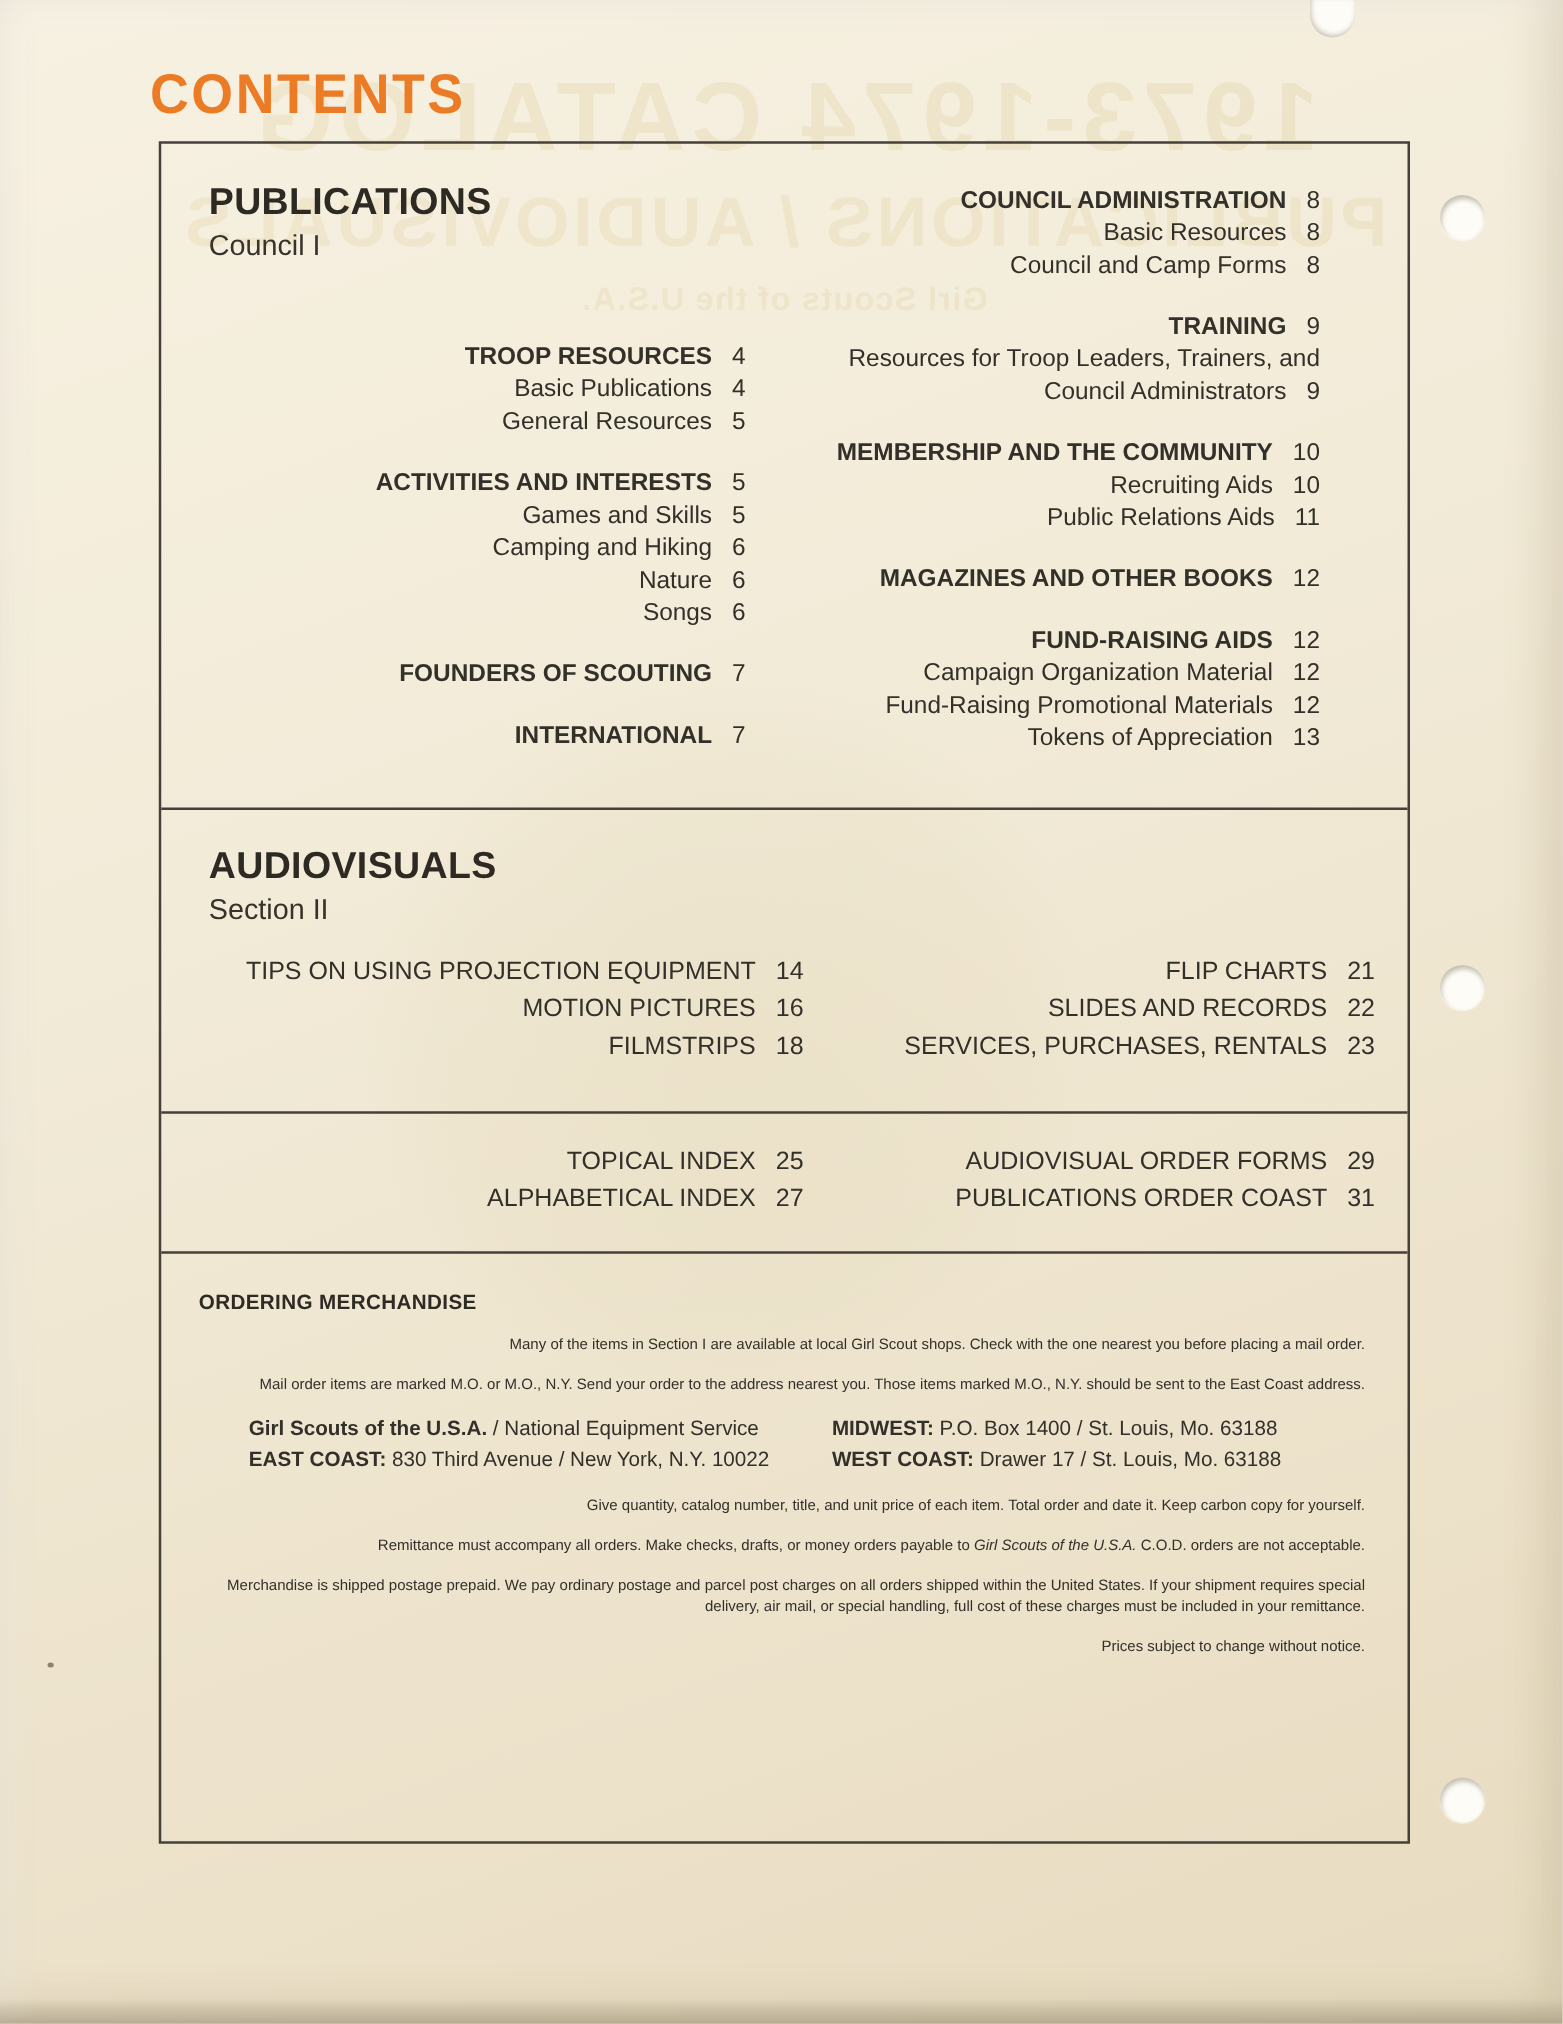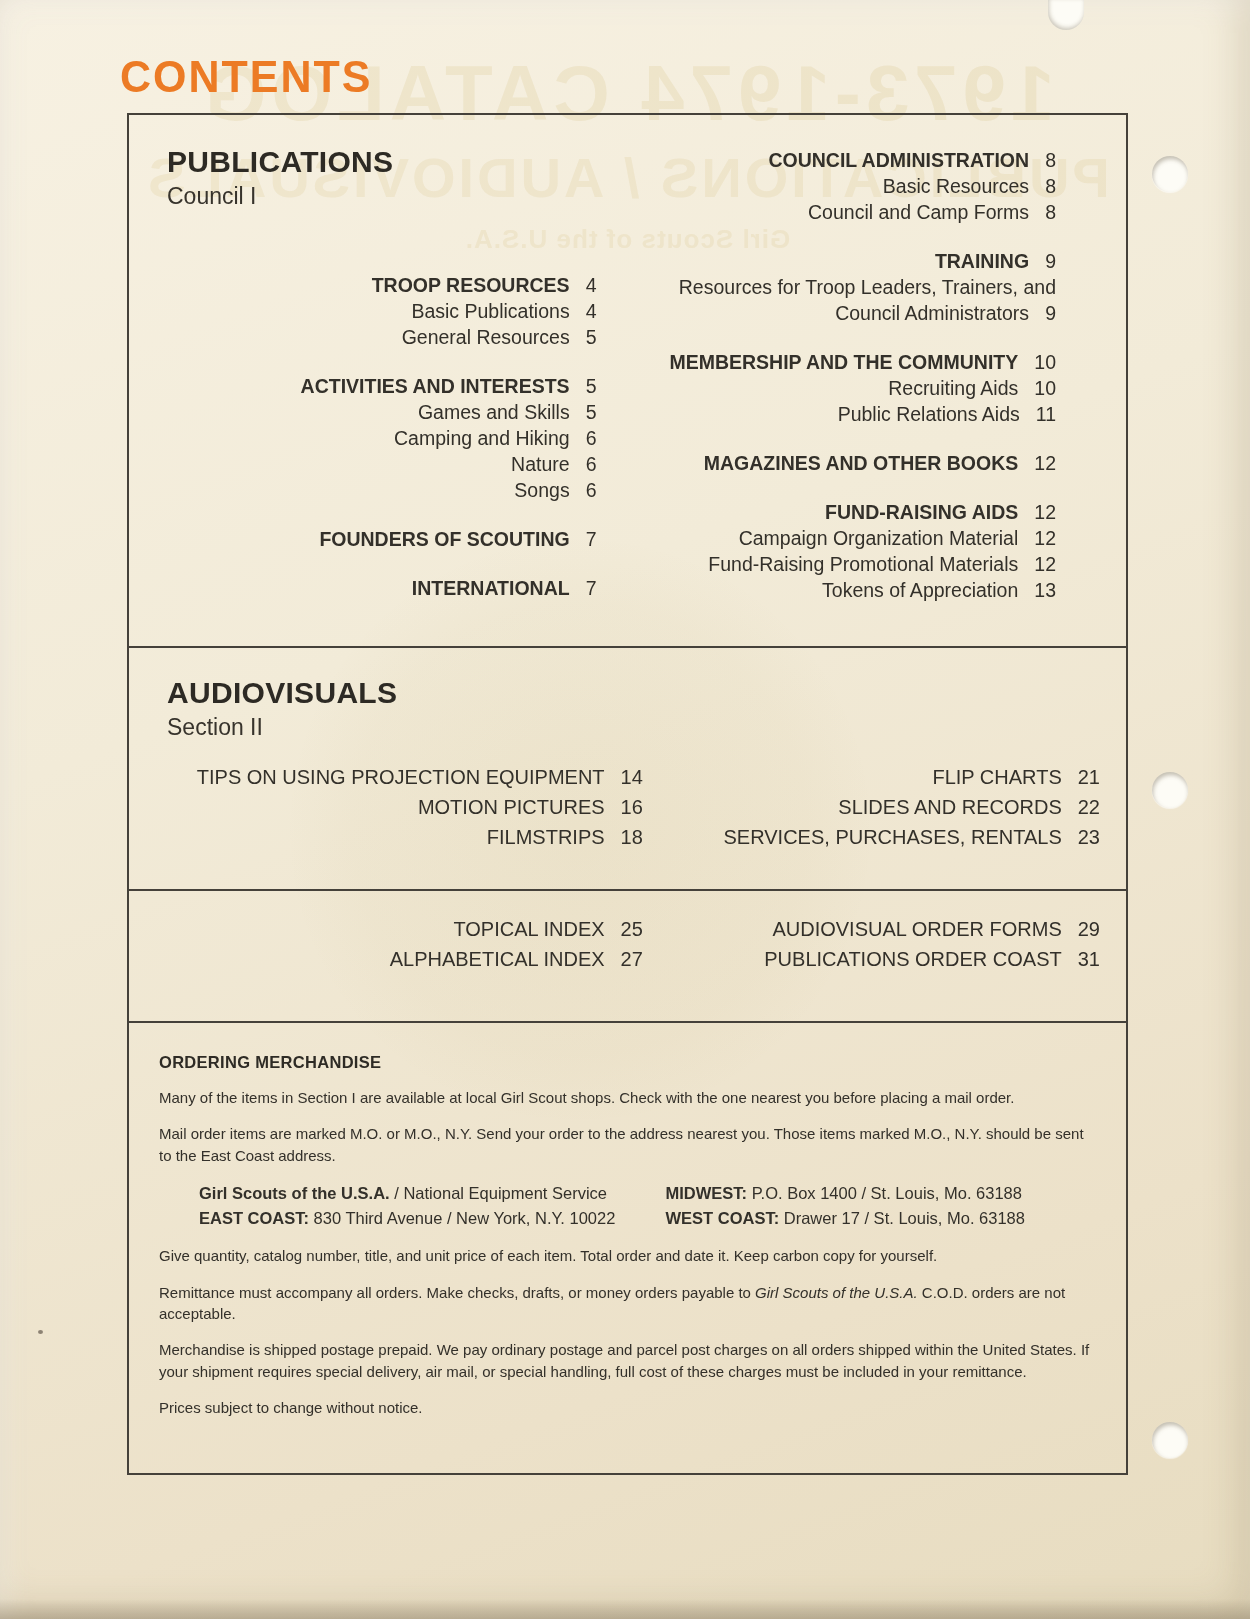--- a/index.html
+++ b/index.html
@@ -51,28 +51,28 @@
   .toc { color: #33302a; text-align: right; }
   .toc-item { font-size: 19.5px; line-height: 26px; }
   .toc-item.bold { font-weight: bold; }
   .toc-item.gap { margin-top: 23px; }
   .toc-page { margin-left: 16px; font-weight: normal; }
   .colL .toc { margin-top: 62px; }
   .sec2 { height: 243px; padding: 28px 26px 0 38px; }
   .av-cols { display: flex; margin-top: 24px; }
   .sec2 .av-cols > div:first-child { width: 51%; }
   .sec2 .av-cols > div:last-child  { width: 49%; }
-  .sec3 { height: 132px; padding: 26px 26px 0 38px; }
+  .sec3 { height: 112px; padding: 26px 26px 0 38px; }
   .sec3 .av-cols { margin-top: 0; }
   .sec3 .av-cols > div:first-child { width: 51%; }
   .sec3 .av-cols > div:last-child  { width: 49%; }
   .toc.av .toc-item { font-size: 20px; line-height: 25px; margin-bottom: 5px; }
   .sec4 { height: 468px; padding: 30px 34px 0 30px; color: #33302a; }
   .ord-head { font-size: 16.5px; font-weight: bold; letter-spacing: 0.3px; color: #2e2b25; }
-  .sec4 p { font-size: 15px; line-height: 1.42; margin-top: 15px; }
+  .sec4 p { font-size: 12px; line-height: 1.42; margin-top: 15px; text-align: right; }
   .addr { display: flex; margin-top: 15px; font-size: 16.5px; line-height: 1.5; }
   .addr-l { margin-left: 40px; width: 50%; }
   .addr-r { width: 44%; }
   .b { font-weight: bold; }
   .i { font-style: italic; }
   .hole {
     position: absolute; width: 36px; height: 36px; border-radius: 50%;
     background: #fdfcf6;
     box-shadow: inset 1px 3px 4px rgba(90,75,50,0.35), 0 1px 1px rgba(255,255,255,0.6);
   }

